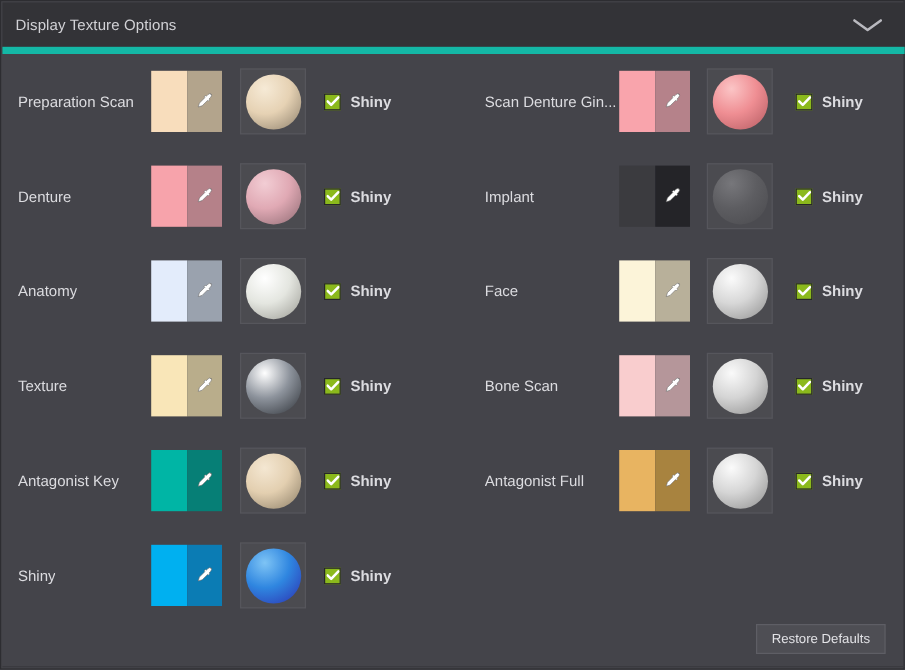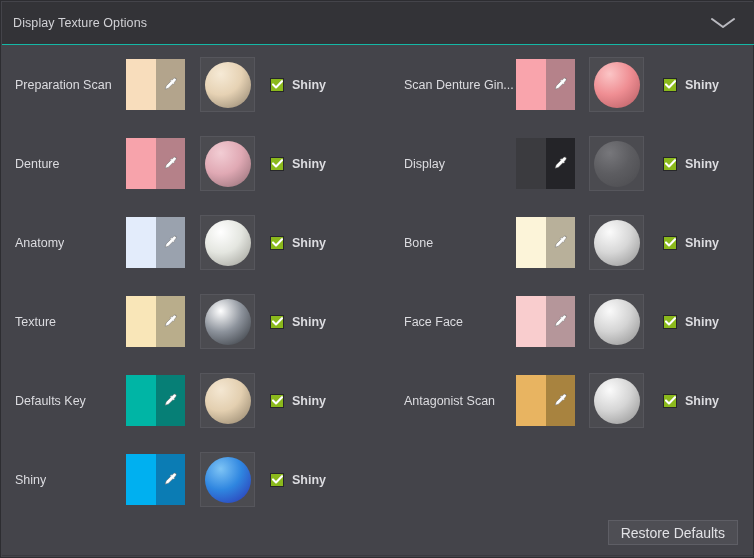--- a/index.html
+++ b/index.html
@@ -20,21 +20,21 @@
     border: 1px solid #2d2d31;
   }
 
   
   #header {
     position: absolute;
     left: 1px; top: 1px;
     width: 752px;
     height: 43px;
     background: #333337;
-    border-bottom: 1px solid #14b8a6;
+    border-bottom: 6px solid #14b8a6;
     display: flex;
     align-items: center;
   }
   #header-title {
     margin-left: 11px;
     font-size: 12.5px;
     color: #d2d2d6;
     letter-spacing: .1px;
   }
   #header-chevron {
@@ -166,21 +166,21 @@
   }
   #restore-defaults {
     position: absolute;
     right: 16px;
     top: 8px;
     height: 25px;
     padding: 0 12px;
     background: #4e4e54;
     border: 1px solid #5e5e65;
     color: #e2e2e6;
-    font-size: 14px;
+    font-size: 11px;
     font-family: "Liberation Sans", sans-serif;
     cursor: pointer;
     display: flex;
     align-items: center;
   }
   #footer-rule {
     position: absolute;
     left: 0;
     bottom: 0;
     width: 752px;
@@ -294,21 +294,21 @@
           <label class="check-wrap">
             <span class="checkbox">
               <svg width="11" height="9" viewBox="0 0 11 9" aria-hidden="true">
                 <path d="M1 4.4 L4 7.4 L10 1.2" fill="none" stroke="#ffffff" stroke-width="2.1" stroke-linecap="round" stroke-linejoin="round"></path>
               </svg>
             </span>
             <span class="check-label">Shiny</span>
           </label>
         </div>
         <div class="row" style="top: 316px;">
-          <span class="row-label">Defaults Key</span>
+          <span class="row-label">Antagonist Key</span>
           <div class="swatch">
             <div class="swatch-light" style="background:#00b5a5"></div>
             <div class="swatch-dark" style="background:#067f76">
               <span>
                 <svg class="eyedropper" viewBox="0 0 24 24" aria-hidden="true">
                   <path d="M20.1 3.9a2.9 2.9 0 0 0-4.1 0l-2.1 2.1-.9-.9-1.6 1.6.9.9-6.4 6.4-1.4 4.6 4.6-1.4 6.4-6.4.9.9 1.6-1.6-.9-.9 2.1-2.1a2.9 2.9 0 0 0 0-4.1z" fill="#ffffff" stroke="#6e6e6e" stroke-width="0.7"></path>
                 </svg>
               </span>
             </div>
           </div>
@@ -368,21 +368,21 @@
           <label class="check-wrap">
             <span class="checkbox">
               <svg width="11" height="9" viewBox="0 0 11 9" aria-hidden="true">
                 <path d="M1 4.4 L4 7.4 L10 1.2" fill="none" stroke="#ffffff" stroke-width="2.1" stroke-linecap="round" stroke-linejoin="round"></path>
               </svg>
             </span>
             <span class="check-label">Shiny</span>
           </label>
         </div>
         <div class="row" style="top: 79px;">
-          <span class="row-label">Display</span>
+          <span class="row-label">Implant</span>
           <div class="swatch">
             <div class="swatch-light" style="background:#3b3b3f"></div>
             <div class="swatch-dark" style="background:#242428">
               <span>
                 <svg class="eyedropper" viewBox="0 0 24 24" aria-hidden="true">
                   <path d="M20.1 3.9a2.9 2.9 0 0 0-4.1 0l-2.1 2.1-.9-.9-1.6 1.6.9.9-6.4 6.4-1.4 4.6 4.6-1.4 6.4-6.4.9.9 1.6-1.6-.9-.9 2.1-2.1a2.9 2.9 0 0 0 0-4.1z" fill="#ffffff" stroke="#6e6e6e" stroke-width="0.7"></path>
                 </svg>
               </span>
             </div>
           </div>
@@ -392,21 +392,21 @@
           <label class="check-wrap">
             <span class="checkbox">
               <svg width="11" height="9" viewBox="0 0 11 9" aria-hidden="true">
                 <path d="M1 4.4 L4 7.4 L10 1.2" fill="none" stroke="#ffffff" stroke-width="2.1" stroke-linecap="round" stroke-linejoin="round"></path>
               </svg>
             </span>
             <span class="check-label">Shiny</span>
           </label>
         </div>
         <div class="row" style="top: 158px;">
-          <span class="row-label">Bone</span>
+          <span class="row-label">Face</span>
           <div class="swatch">
             <div class="swatch-light" style="background:#fcf4d9"></div>
             <div class="swatch-dark" style="background:#b8b09a">
               <span>
                 <svg class="eyedropper" viewBox="0 0 24 24" aria-hidden="true">
                   <path d="M20.1 3.9a2.9 2.9 0 0 0-4.1 0l-2.1 2.1-.9-.9-1.6 1.6.9.9-6.4 6.4-1.4 4.6 4.6-1.4 6.4-6.4.9.9 1.6-1.6-.9-.9 2.1-2.1a2.9 2.9 0 0 0 0-4.1z" fill="#ffffff" stroke="#6e6e6e" stroke-width="0.7"></path>
                 </svg>
               </span>
             </div>
           </div>
@@ -416,21 +416,21 @@
           <label class="check-wrap">
             <span class="checkbox">
               <svg width="11" height="9" viewBox="0 0 11 9" aria-hidden="true">
                 <path d="M1 4.4 L4 7.4 L10 1.2" fill="none" stroke="#ffffff" stroke-width="2.1" stroke-linecap="round" stroke-linejoin="round"></path>
               </svg>
             </span>
             <span class="check-label">Shiny</span>
           </label>
         </div>
         <div class="row" style="top: 237px;">
-          <span class="row-label">Face Face</span>
+          <span class="row-label">Bone Scan</span>
           <div class="swatch">
             <div class="swatch-light" style="background:#f9cdce"></div>
             <div class="swatch-dark" style="background:#b5969a">
               <span>
                 <svg class="eyedropper" viewBox="0 0 24 24" aria-hidden="true">
                   <path d="M20.1 3.9a2.9 2.9 0 0 0-4.1 0l-2.1 2.1-.9-.9-1.6 1.6.9.9-6.4 6.4-1.4 4.6 4.6-1.4 6.4-6.4.9.9 1.6-1.6-.9-.9 2.1-2.1a2.9 2.9 0 0 0 0-4.1z" fill="#ffffff" stroke="#6e6e6e" stroke-width="0.7"></path>
                 </svg>
               </span>
             </div>
           </div>
@@ -440,21 +440,21 @@
           <label class="check-wrap">
             <span class="checkbox">
               <svg width="11" height="9" viewBox="0 0 11 9" aria-hidden="true">
                 <path d="M1 4.4 L4 7.4 L10 1.2" fill="none" stroke="#ffffff" stroke-width="2.1" stroke-linecap="round" stroke-linejoin="round"></path>
               </svg>
             </span>
             <span class="check-label">Shiny</span>
           </label>
         </div>
         <div class="row" style="top: 316px;">
-          <span class="row-label">Antagonist Scan</span>
+          <span class="row-label">Antagonist Full</span>
           <div class="swatch">
             <div class="swatch-light" style="background:#e8b461"></div>
             <div class="swatch-dark" style="background:#a8833f">
               <span>
                 <svg class="eyedropper" viewBox="0 0 24 24" aria-hidden="true">
                   <path d="M20.1 3.9a2.9 2.9 0 0 0-4.1 0l-2.1 2.1-.9-.9-1.6 1.6.9.9-6.4 6.4-1.4 4.6 4.6-1.4 6.4-6.4.9.9 1.6-1.6-.9-.9 2.1-2.1a2.9 2.9 0 0 0 0-4.1z" fill="#ffffff" stroke="#6e6e6e" stroke-width="0.7"></path>
                 </svg>
               </span>
             </div>
           </div>

